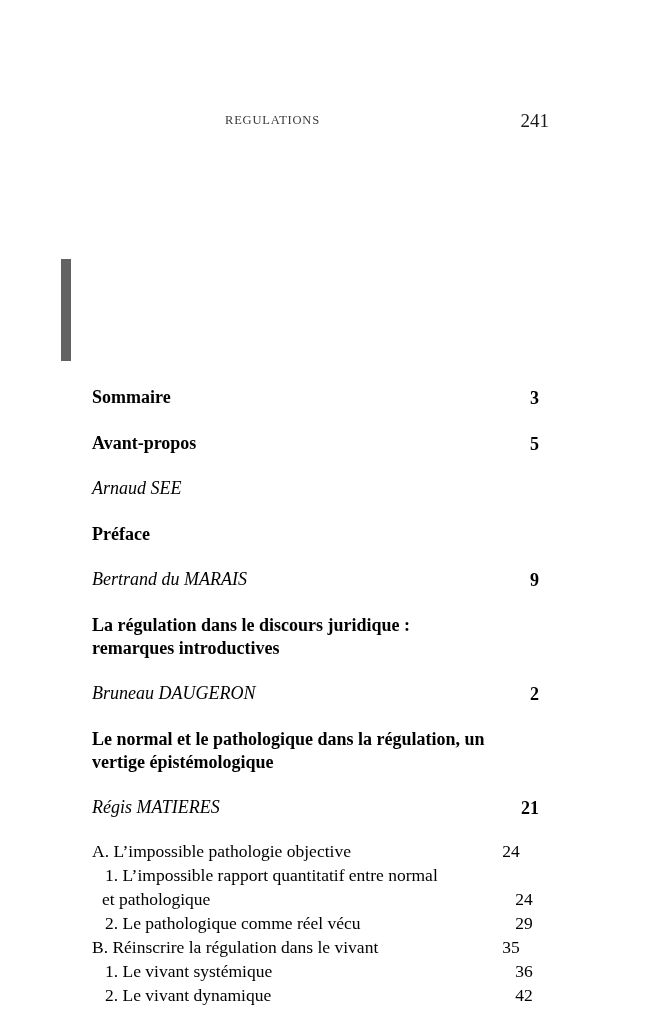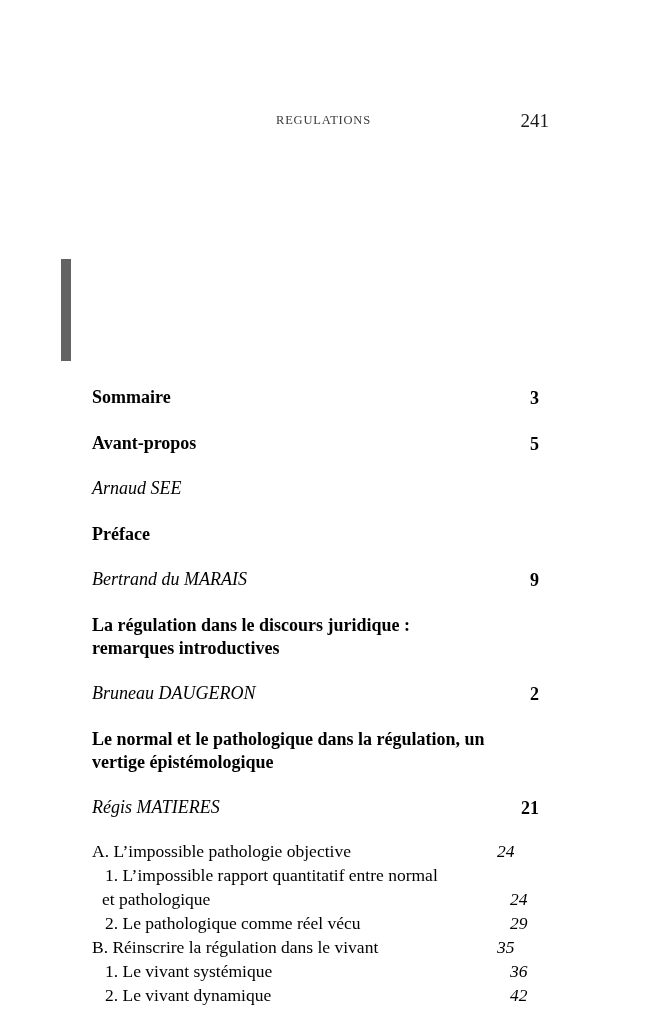--- a/index.html
+++ b/index.html
@@ -25,21 +25,21 @@
     position: absolute;
     left: 0;
     top: 113px;
     width: 647px;
     height: 22px;
   }
   .running-head-title {
     position: absolute;
     left: 0;
     top: 0;
-    width: 647px;
+    width: 545px;
     text-align: center;
     font-size: 12.5px;
     letter-spacing: 0.8px;
     color: #3b3b3b;
     font-family: "Liberation Serif", "DejaVu Serif", serif;
   }
   .running-head-folio {
     position: absolute;
     left: 0;
     top: -3px;
@@ -142,25 +142,24 @@
     padding-right: 44px;
   }
   .sub-row .cont {
     display: block;
     padding-left: -2px;
     margin-left: -3px;
     padding-right: 44px;
   }
   .folio-sub {
     position: absolute;
-    right: 2px;
+    right: 8px;
     width: 40px;
-    text-align: left;
+    text-align: center;
     font-size: 17.5px;
-    font-style: italic;
   }
   .folio-bottom { bottom: 0; }
   .folio-top    { top: 0; }
 </style>
 </head>
 <body>
 
 <div class="page">
 
   <div class="running-head">

